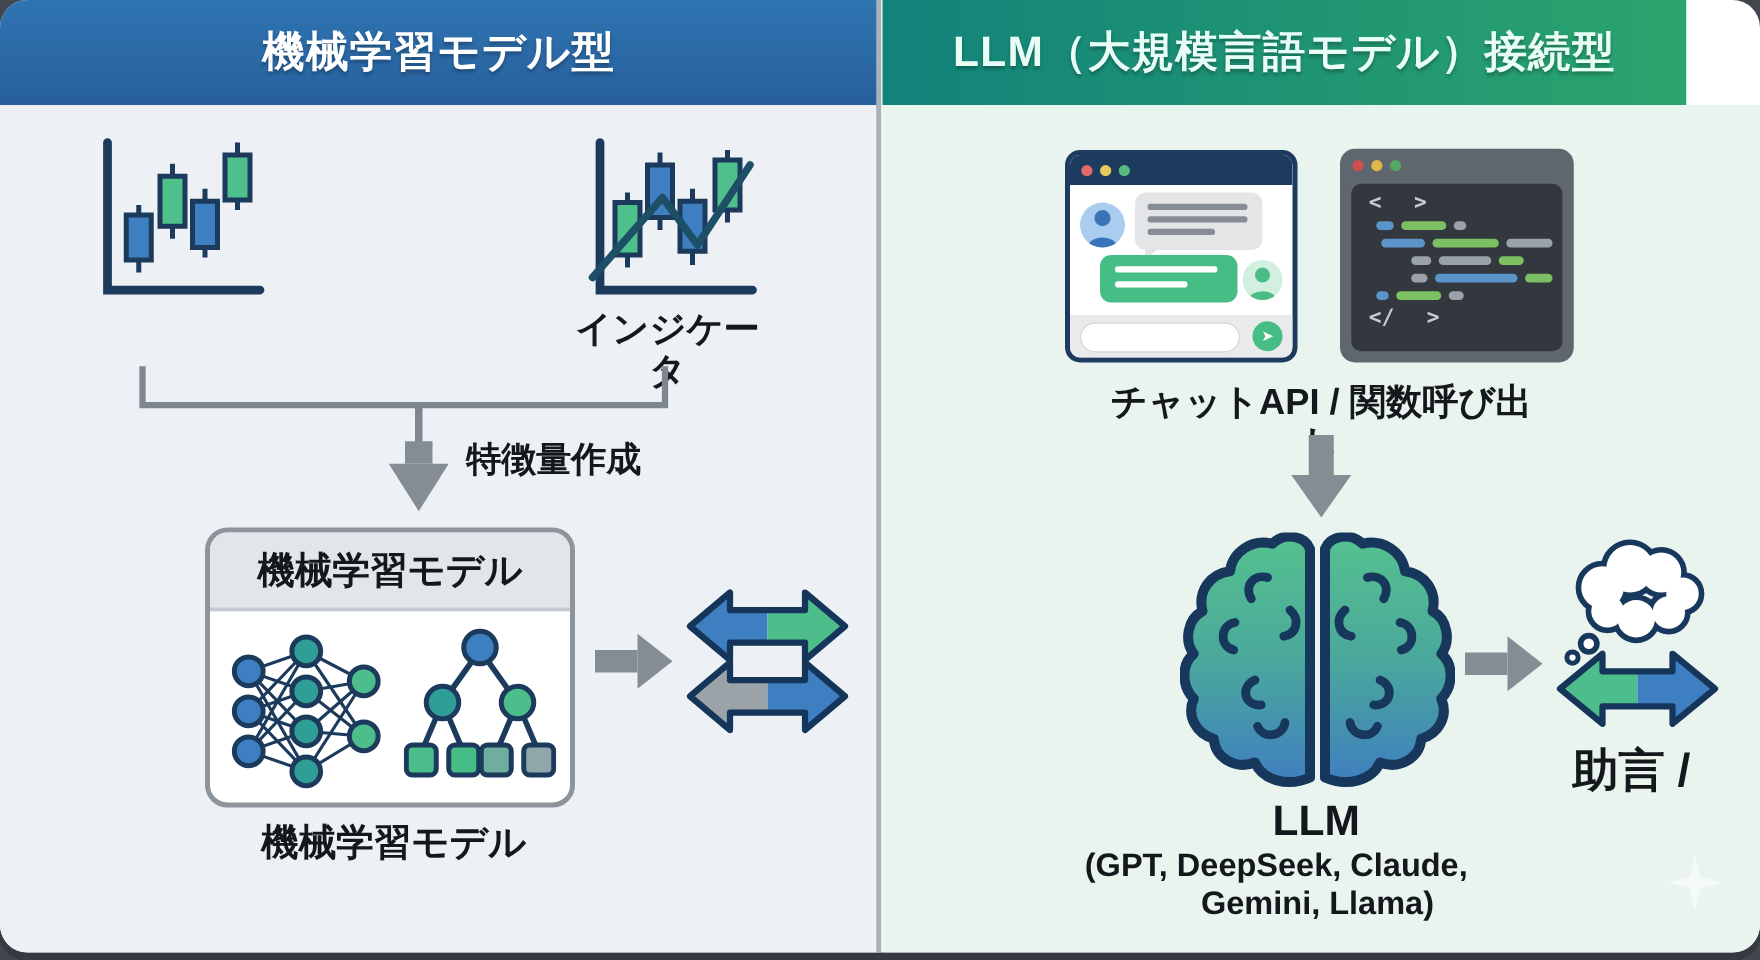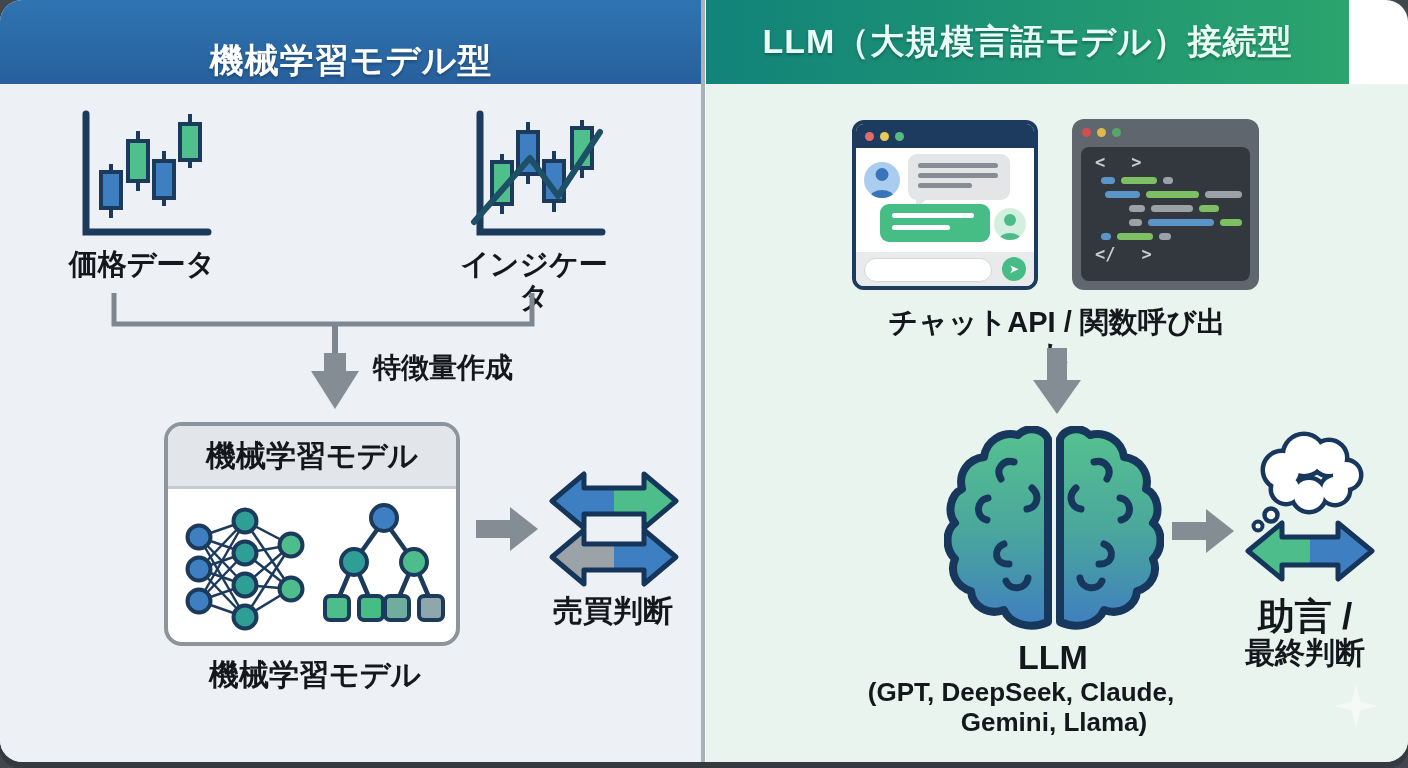--- a/index.html
+++ b/index.html
@@ -2,21 +2,21 @@
 <html><head>
 <meta charset="utf-8">
 <style>
   html,body{margin:0;padding:0;background:#41474d;}
   .stage{position:relative;width:1408px;height:768px;overflow:hidden;background:#41474d;
          font-family:"Liberation Sans","DejaVu Sans",sans-serif;}
   .card{position:absolute;left:0;top:0;width:1408px;height:762px;border-radius:22px;
         overflow:hidden;background:#ffffff;box-shadow:0 6px 0 1px #343a40;}
   .hdr{position:absolute;top:0;height:84px;display:flex;align-items:center;justify-content:center;
        font-size:34px;font-weight:700;letter-spacing:1px;text-shadow:0 2px 3px rgba(0,0,0,.28);}
-  .hdr-left{left:0;width:702px;background:linear-gradient(180deg,#2f74b2,#27609c);color:#ffffff;align-items:flex-end;}
+  .hdr-left{left:0;width:702px;background:linear-gradient(180deg,#2f74b2,#27609c);color:#ffffff;}
   .hdr-right{left:706px;width:643px;background:linear-gradient(90deg,#12837a,#2ba46d);color:#e9fdf7;}
   .body-left{position:absolute;left:0;top:84px;width:702px;height:678px;background:#edf1f6;}
   .body-right{position:absolute;left:706px;top:84px;width:702px;height:678px;background:#e9f4ee;}
   .divider{position:absolute;left:701px;top:0;width:4px;height:762px;background:#a9b2b8;}
   .abs{position:absolute;}
   .lbl{position:absolute;color:#14181c;font-weight:700;text-align:center;line-height:1.15;}
   
   .mlbox{position:absolute;left:164px;top:422px;width:296px;height:224px;background:#ffffff;
          border:4px solid #8d949c;border-radius:18px;box-sizing:border-box;overflow:hidden;}
   .mlbox-hd{height:60px;background:#e2e5e9;border-bottom:3px solid #c6cbd1;display:flex;
@@ -75,21 +75,20 @@
       <line x1="45" y1="58" x2="45" y2="112"></line>
           <rect x="35" y="66" width="20" height="36" fill="#3e7fc1"></rect>
       <line x1="72" y1="25" x2="72" y2="85"></line>
           <rect x="62" y="35" width="20" height="40" fill="#4fc08c"></rect>
       <line x1="98" y1="45" x2="98" y2="100"></line>
           <rect x="88" y="55" width="20" height="37" fill="#3e7fc1"></rect>
       <line x1="124" y1="8" x2="124" y2="62"></line>
           <rect x="114" y="18" width="20" height="36" fill="#4fc08c"></rect>
     </g>
   </svg>
-  <div class="lbl" style="left:58px;top:248px;width:168px;font-size:29px;">価格データ</div>
 
   <svg class="abs" style="left:460px;top:106px;" width="150" height="140" viewBox="0 0 150 140">
     <path d="M20,8 V126 H142" fill="none" stroke="#1c3a5c" stroke-width="7" stroke-linecap="round"></path>
     <g stroke="#1c3a5c" stroke-width="4">
       <line x1="42" y1="48" x2="42" y2="108"></line>
           <rect x="32" y="56" width="20" height="42" fill="#4fc08c"></rect>
       <line x1="68" y1="16" x2="68" y2="78"></line>
           <rect x="58" y="26" width="20" height="42" fill="#3e7fc1"></rect>
       <line x1="94" y1="45" x2="94" y2="106"></line>
           <rect x="84" y="55" width="20" height="40" fill="#3e7fc1"></rect>
@@ -180,21 +179,20 @@
       <polygon points="4,33 36,6 36,20 66,20 66,46 36,46 36,60" fill="#3e7fc1"></polygon>
       <polygon points="128,33 96,6 96,20 66,20 66,46 96,46 96,60" fill="#4cbd8b"></polygon>
       <polygon points="4,33 36,6 36,20 96,20 96,6 128,33 96,60 96,46 36,46 36,60" fill="none" stroke="#16355a" stroke-width="5" stroke-linejoin="round"></polygon>
     </g>
     <g transform="translate(0,56)">
       <polygon points="4,33 36,6 36,20 66,20 66,46 36,46 36,60" fill="#9ba2a8"></polygon>
       <polygon points="128,33 96,6 96,20 66,20 66,46 96,46 96,60" fill="#3e7fc1"></polygon>
       <polygon points="4,33 36,6 36,20 96,20 96,6 128,33 96,60 96,46 36,46 36,60" fill="none" stroke="#16355a" stroke-width="5" stroke-linejoin="round"></polygon>
     </g>
   </svg>
-  <div class="lbl" style="left:545px;top:594px;width:136px;font-size:30px;">売買判断</div>
 
   <div class="chatwin">
     <div class="chat-title">
       <div class="dot" style="background:#e46a6a;"></div>
       <div class="dot" style="background:#e7c95c;"></div>
       <div class="dot" style="background:#55bb80;"></div>
     </div>
     <div class="chat-body">
       <div class="avatar" style="left:8px;top:14px;width:36px;height:36px;background:#aacdef;">
         <div class="av-head" style="width:13px;height:13px;background:#3a74b8;"></div>
@@ -337,17 +335,16 @@
     <circle cx="25" cy="87" r="6.5" fill="#ffffff" stroke="#17375c" stroke-width="4.5"></circle>
     <circle cx="12" cy="98" r="4.5" fill="#ffffff" stroke="#17375c" stroke-width="4"></circle>
   </svg>
 
   <svg class="abs" style="left:1244px;top:518px;" width="132" height="66" viewBox="0 0 132 66">
     <polygon points="4,33 38,5 38,19 66,19 66,47 38,47 38,61" fill="#4cbd8b"></polygon>
     <polygon points="128,33 94,5 94,19 66,19 66,47 94,47 94,61" fill="#3e7fc1"></polygon>
     <polygon points="4,33 38,5 38,19 94,19 94,5 128,33 94,61 94,47 38,47 38,61" fill="none" stroke="#16355a" stroke-width="5" stroke-linejoin="round"></polygon>
   </svg>
   <div class="lbl" style="left:1243px;top:596px;width:124px;font-size:37px;">助言 /</div>
-  <div class="lbl" style="left:1230px;top:636px;width:150px;font-size:30px;">最終判断</div>
 
   <div class="sparkle"></div>
  </div>
 </div>
 
 </body></html>

